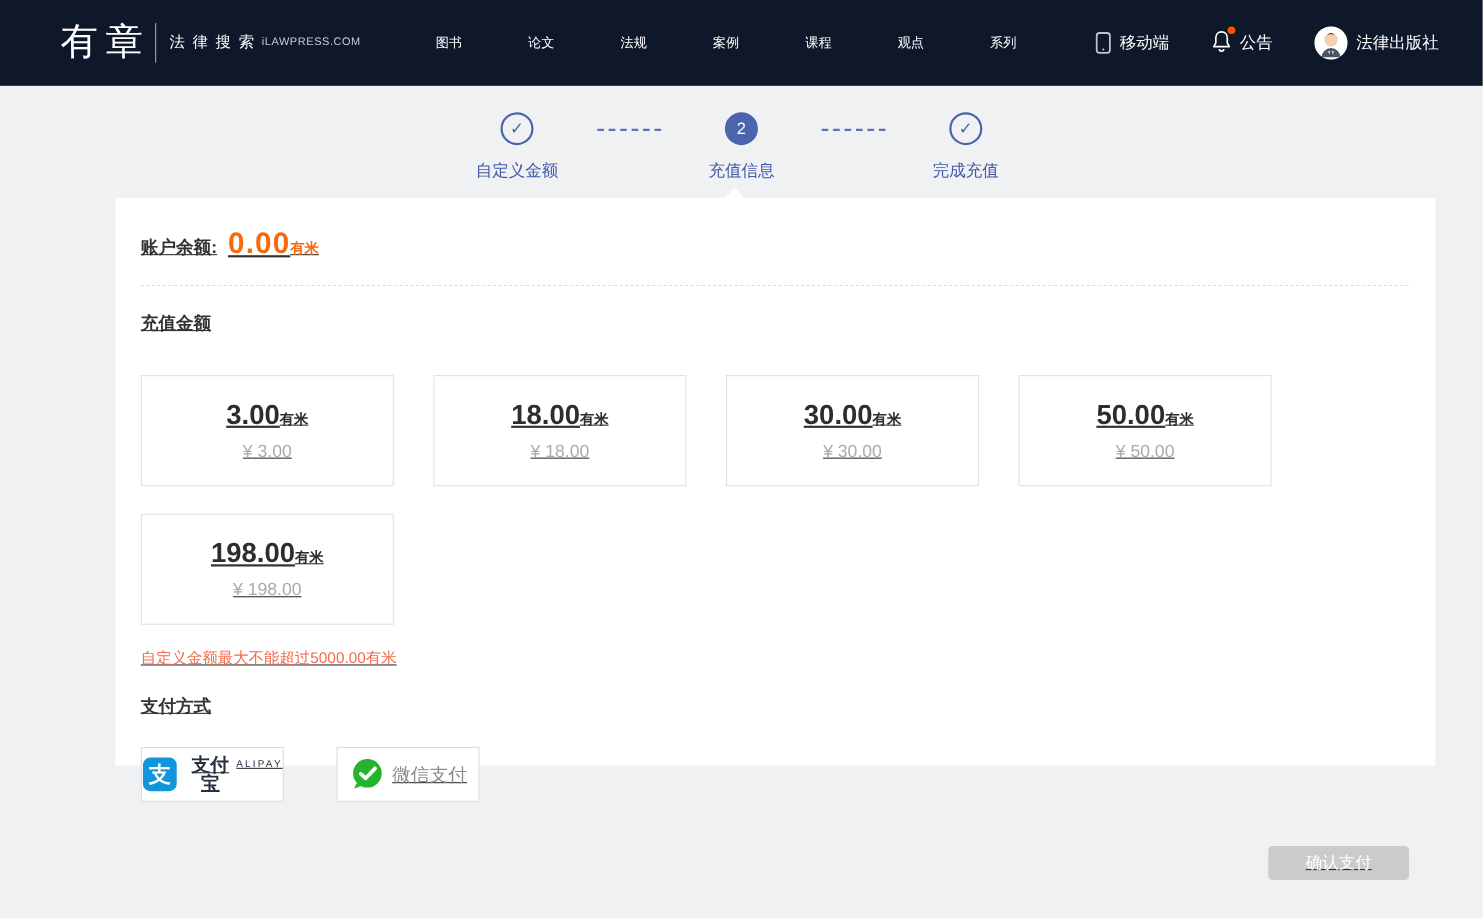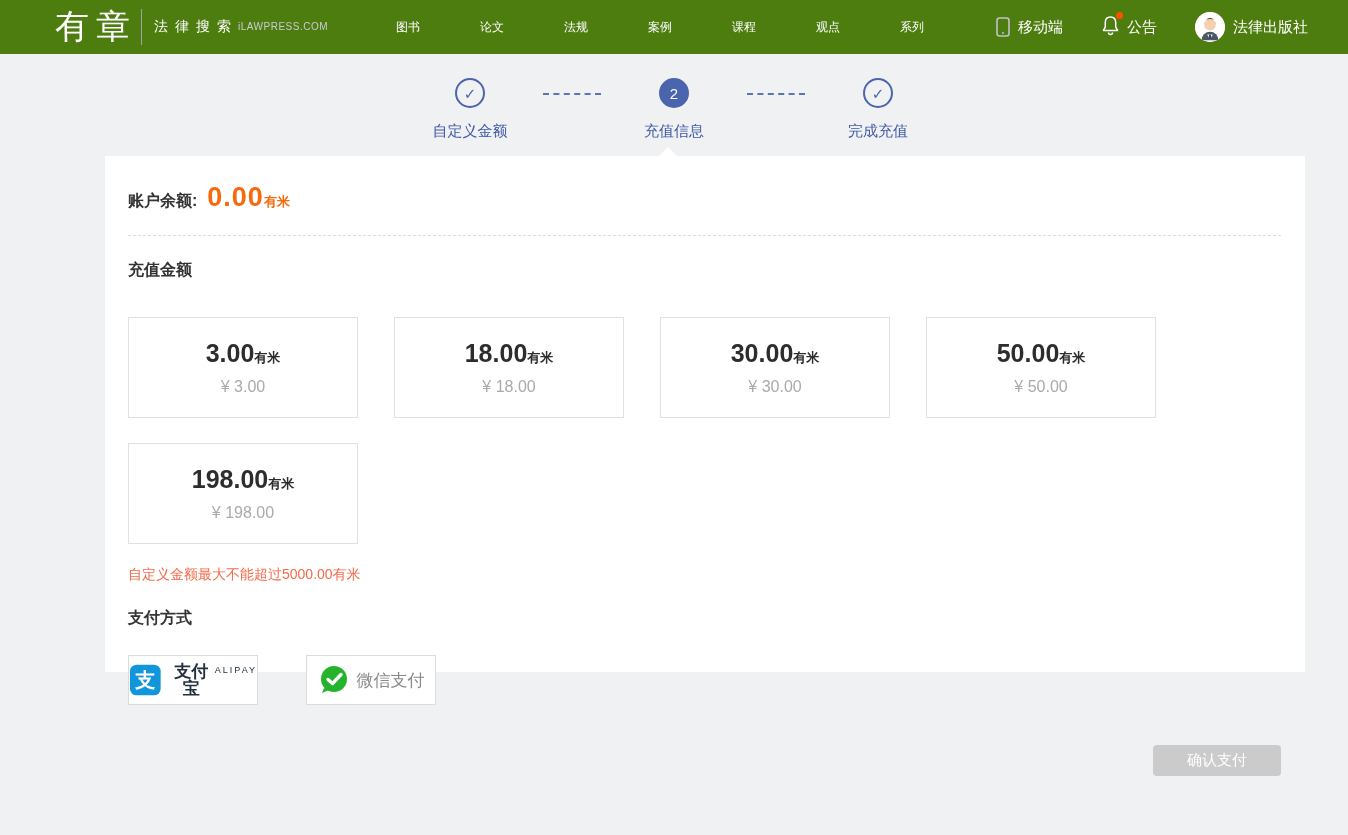--- a/index.html
+++ b/index.html
@@ -6,21 +6,21 @@
   html,body { width:1348px; height:835px; }
   body {
     font-family:"Liberation Sans","DejaVu Sans",sans-serif;
     background:#f0f1f3;
     color:#333;
     overflow:hidden;
   }
 
   
   .topbar {
-    height:54px; background:#4d7c0f;
+    height:78px; background:#0f172a;
     display:flex; align-items:center;
     padding:0 40px 0 55px;
   }
   .logo { display:flex; align-items:center; cursor:pointer; }
   .logo-main {
     font-family:"Liberation Serif","DejaVu Serif",serif;
     color:#fff; font-size:34px; letter-spacing:7px; line-height:1;
   }
   .logo-divider { width:1px; height:36px; background:#9fa3ad; margin:0 12px 0 4px; }
   .logo-sub { display:flex; justify-content:center; }
@@ -63,20 +63,21 @@
   .step-dash {
     width:58px; border-top:2px dashed #5b74b8; margin:15px 18px 0 18px;
   }
 
   
   .card {
     position:relative;
     width:1200px; margin:15px 0 0 105px;
     background:#fff; height:516px;
     padding:24px 24px 0 23px;
+    text-decoration:underline;
   }
   .card-caret {
     position:absolute; top:-9px; left:554px;
     width:0; height:0;
     border-left:9px solid transparent; border-right:9px solid transparent;
     border-bottom:9px solid #fff;
   }
 
   .balance-row { display:flex; align-items:baseline; padding-top:2px; }
   .balance-label { font-size:16px; font-weight:bold; color:#333; }

